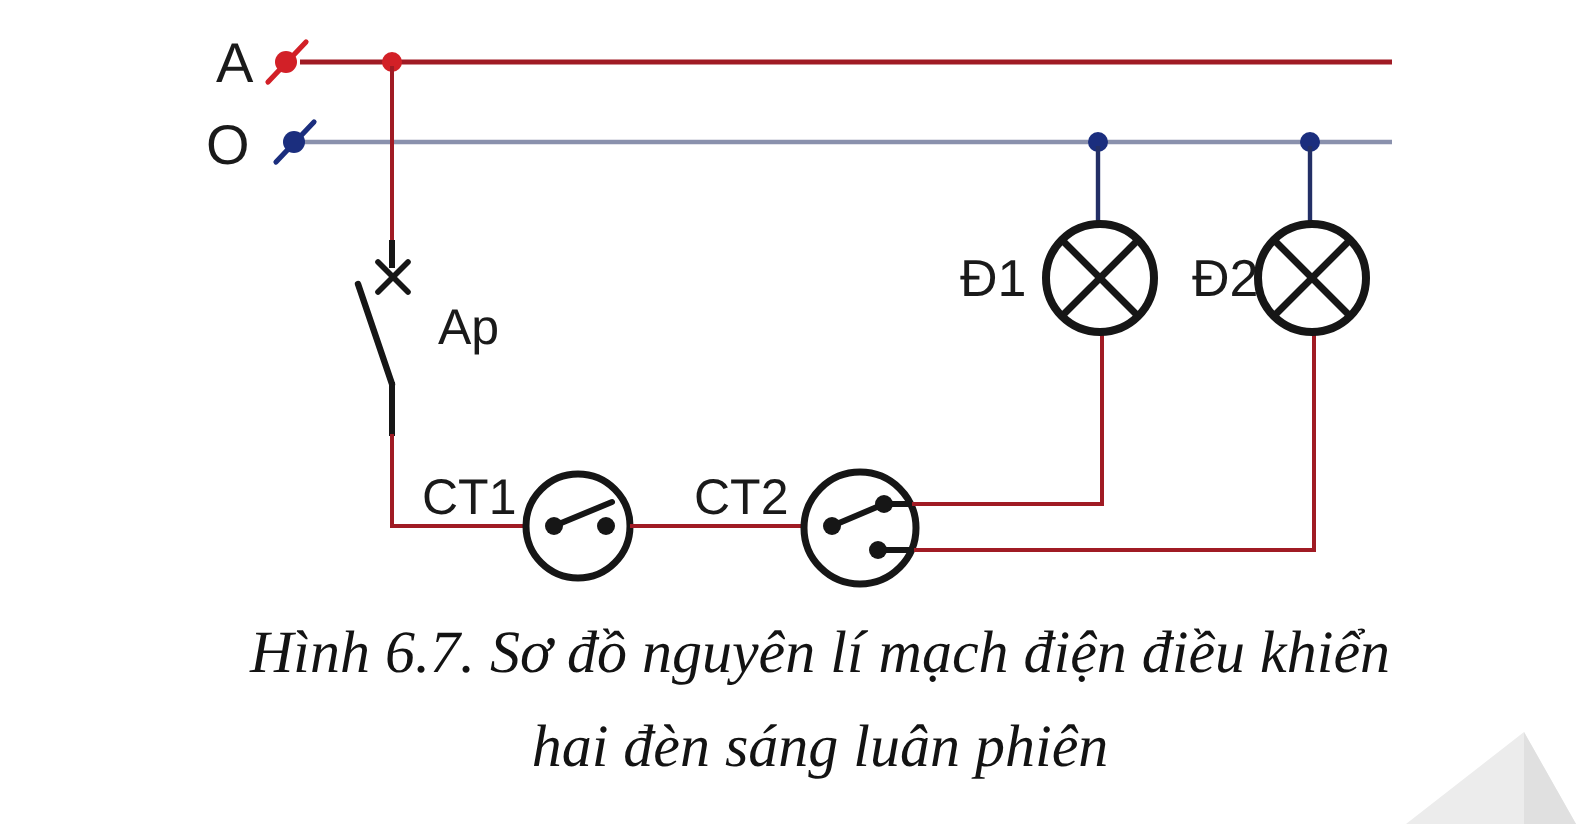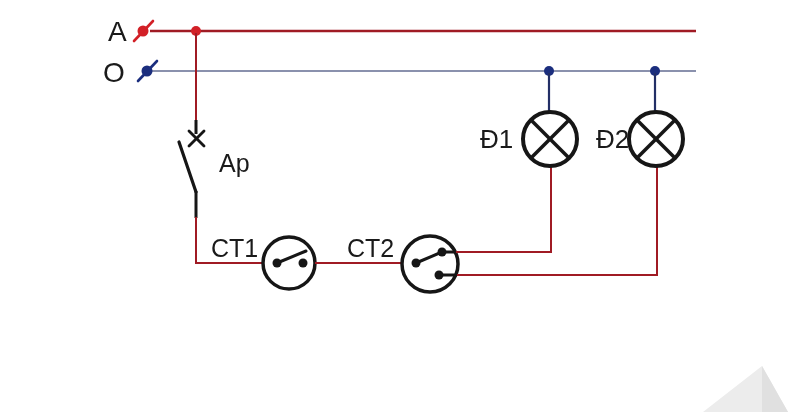--- a/index.html
+++ b/index.html
@@ -107,19 +107,23 @@
 
     <text x="108" y="41" font-size="28" class="diagram-label">A</text>
     <text x="103" y="82" font-size="28" class="diagram-label">O</text>
     <text x="219" y="172" font-size="25" class="diagram-label">Ap</text>
     <text x="211" y="257" font-size="25" class="diagram-label">CT1</text>
     <text x="347" y="257" font-size="25" class="diagram-label">CT2</text>
     <text x="480" y="148" font-size="26" class="diagram-label">Đ1</text>
     <text x="596" y="148" font-size="26" class="diagram-label">Đ2</text>
   </svg>
 
+  <div class="caption">
+    <div>Hình 6.7. Sơ đồ nguyên lí mạch điện điều khiển</div>
+    <div>hai đèn sáng luân phiên</div>
+  </div>
 
   <svg class="watermark-svg" width="100" height="60" viewBox="0 0 100 60">
     <polygon points="8,60 67,14 93,60" fill="#ececec"></polygon>
     <polygon points="67,14 93,60 67,60" fill="#e0e0e0"></polygon>
   </svg>
 
 </div>
 
 </body></html>

